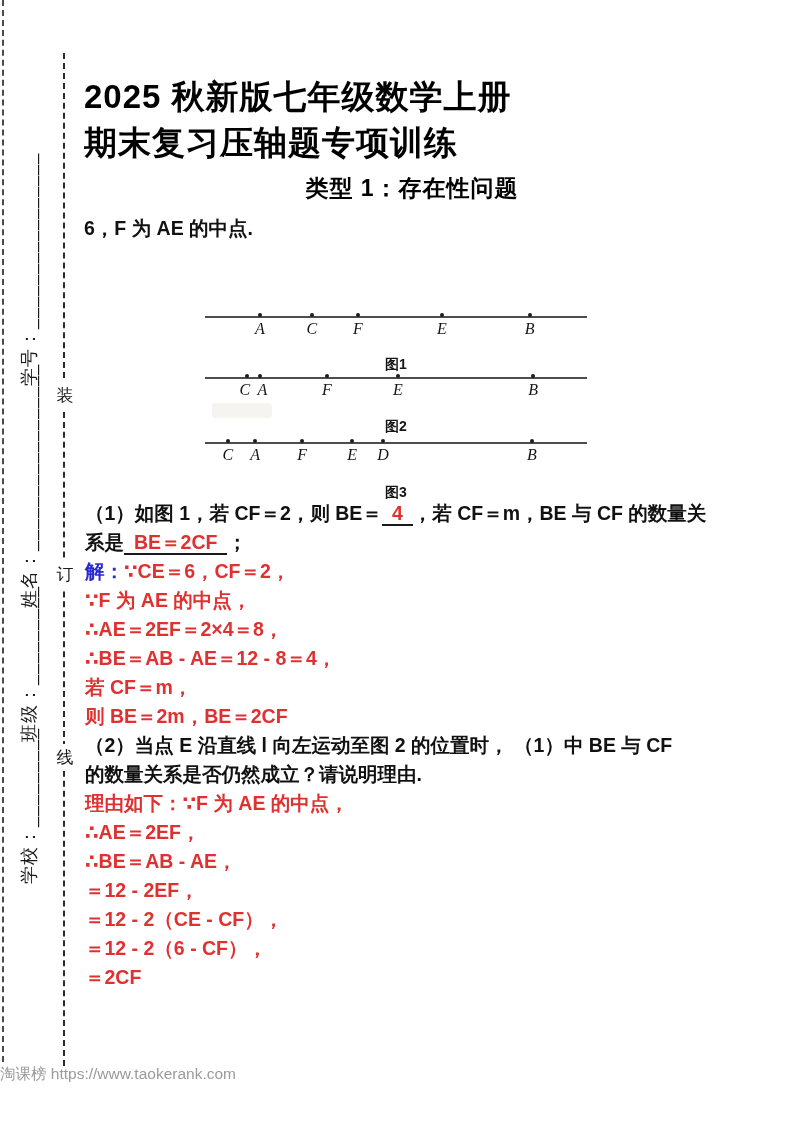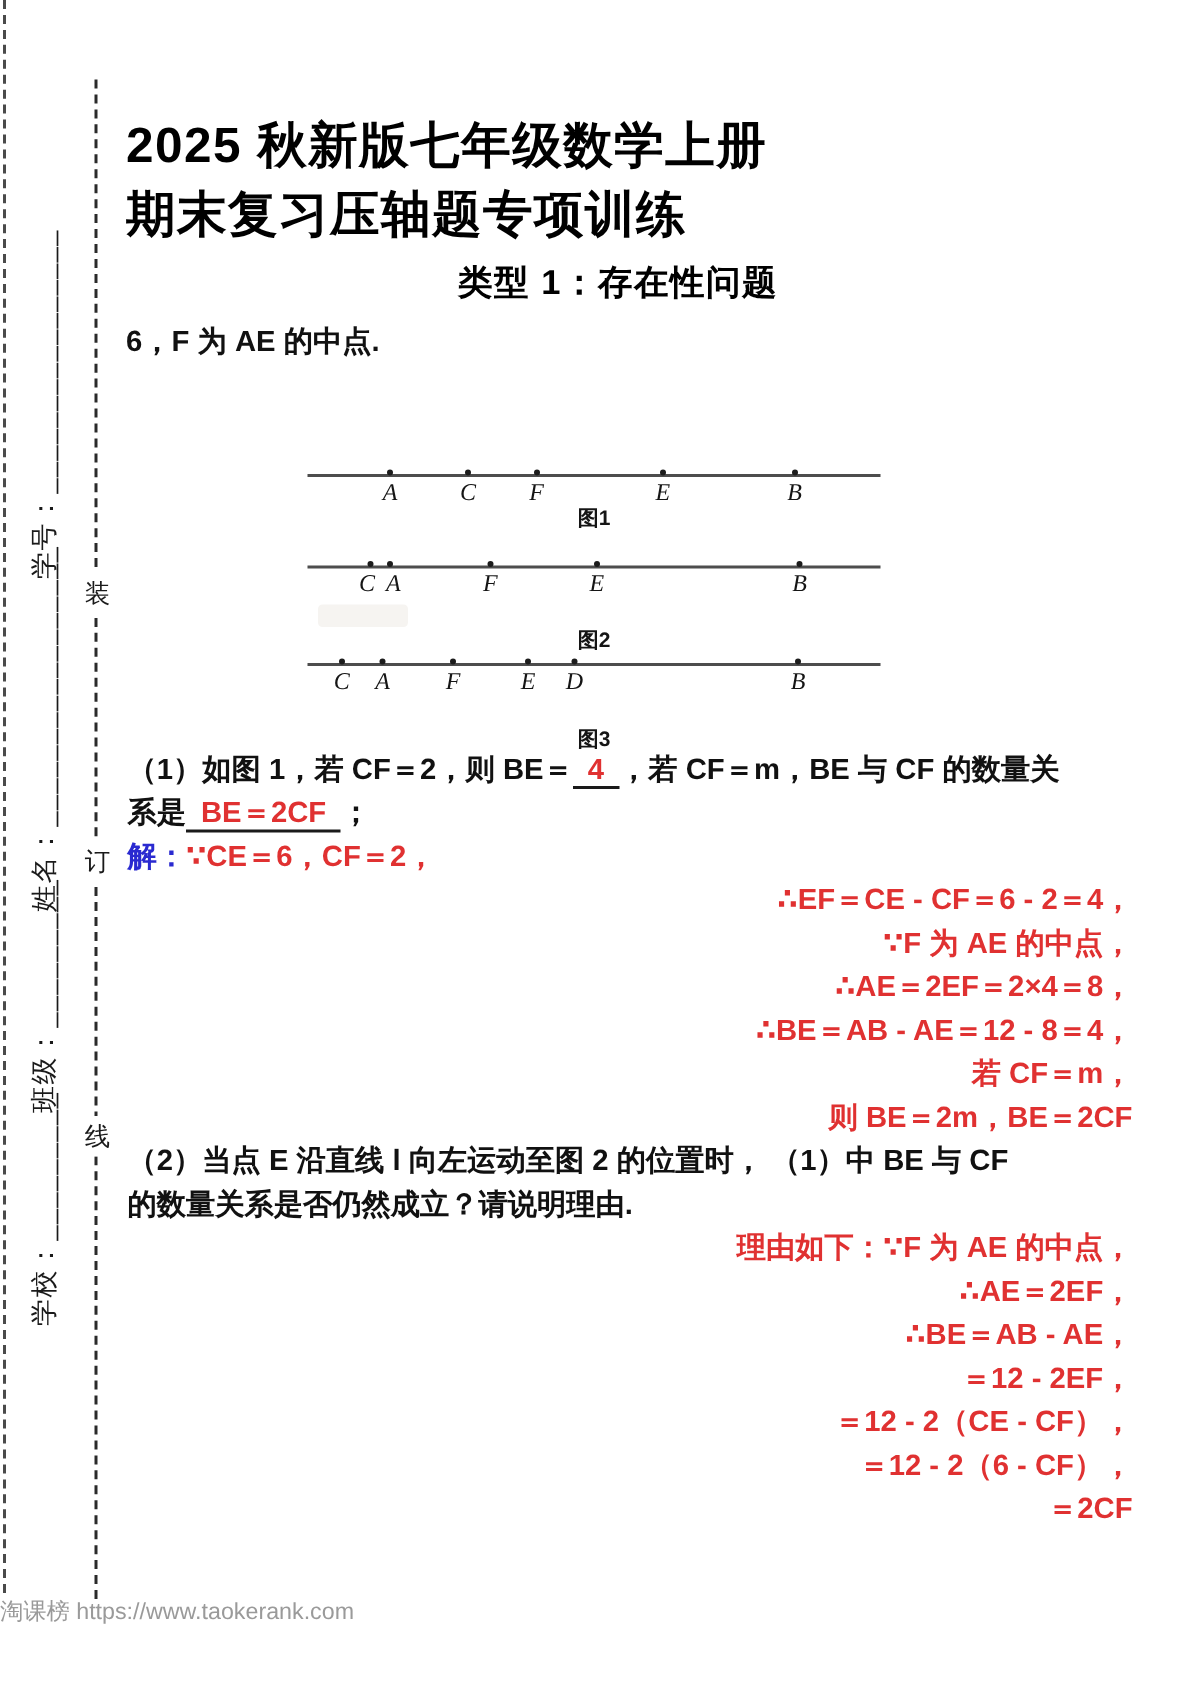--- a/index.html
+++ b/index.html
@@ -44,21 +44,21 @@
     font-size:14px; color:#151515; font-weight:600; }
   .wmark { position:absolute; left:212px; top:403px; width:60px; height:15px;
     background:#f6f4f1; border-radius:3px; color:#ece8e3; font-size:10px;
     line-height:15px; text-align:center; z-index:1; }
 
   
   .qa { position:absolute; left:85px; top:499px; width:670px;
     font-size:19.5px; line-height:29px; font-weight:600; }
   .qa div { white-space:nowrap; }
   .blk { color:#111; }
-  .red { color:#e03131;text-align:right; }
+  .red { color:#e03131; }
   .blu { color:#2a2ad0; }
   .blank { color:#e03131; border-bottom:2px solid #1a1a1a; padding:0 10px; }
 
   .footer { position:absolute; left:0; top:1064px; width:100%;
     text-align:left; color:#9a9a9a; font-size:15.5px; }
 </style>
 </head>
 <body>
 
 <div class="edge-dash"></div>
@@ -95,21 +95,21 @@
   <span class="fdot" style="left:14.4%"></span>
   <span class="fdot" style="left:28%"></span>
   <span class="fdot" style="left:40%"></span>
   <span class="fdot" style="left:62%"></span>
   <span class="fdot" style="left:85%"></span>
   <span class="flabel" style="left:14.4%">A</span>
   <span class="flabel" style="left:28%">C</span>
   <span class="flabel" style="left:40%">F</span>
   <span class="flabel" style="left:62%">E</span>
   <span class="flabel" style="left:85%">B</span>
-  <div class="fcap" style="top:21px">图1</div>
+  <div class="fcap" style="top:40px">图1</div>
 </div>
 
 <div class="figure" style="top:377px">
   <div class="fline"></div>
   <span class="fdot" style="left:11%"></span>
   <span class="fdot" style="left:14.4%"></span>
   <span class="fdot" style="left:31.9%"></span>
   <span class="fdot" style="left:50.5%"></span>
   <span class="fdot" style="left:85.9%"></span>
   <span class="flabel" style="left:10.4%">C</span>
@@ -137,21 +137,20 @@
   <span class="flabel" style="left:46.6%">D</span>
   <span class="flabel" style="left:85.6%">B</span>
   <div class="fcap" style="top:42px">图3</div>
 </div>
 
 <div class="qa">
   <div><span class="blk">（1）如图 1，若 CF＝2，则 BE＝</span><span class="blank">4</span><span class="blk">，若 CF＝m，BE 与 CF 的数量关</span></div>
   <div><span class="blk">系是</span><span class="blank">BE＝2CF</span><span class="blk">；</span></div>
 
   <div><span class="blu">解：</span><span class="red">∵CE＝6，CF＝2，</span></div>
-  <div class="red">∴EF＝CE - CF＝6 - 2＝4，</div>
   <div class="red">∵F 为 AE 的中点，</div>
   <div class="red">∴AE＝2EF＝2×4＝8，</div>
   <div class="red">∴BE＝AB - AE＝12 - 8＝4，</div>
   <div class="red">若 CF＝m，</div>
   <div class="red">则 BE＝2m，BE＝2CF</div>
 
   <div class="blk">（2）当点 E 沿直线 l 向左运动至图 2 的位置时， （1）中 BE 与 CF</div>
   <div class="blk">的数量关系是否仍然成立？请说明理由.</div>
 
   <div class="red">理由如下：∵F 为 AE 的中点，</div>

